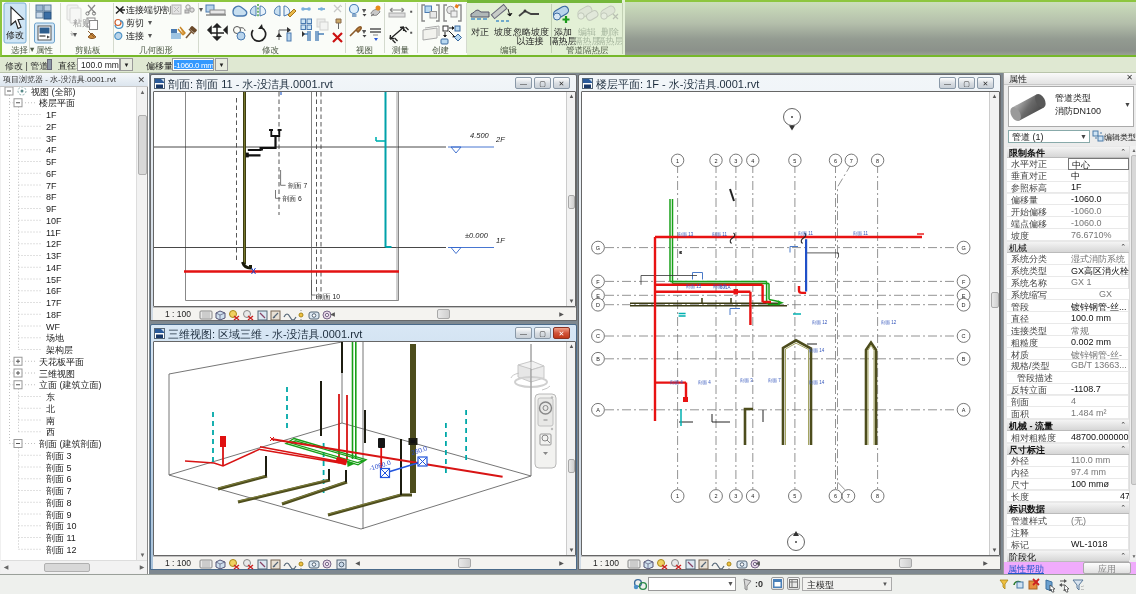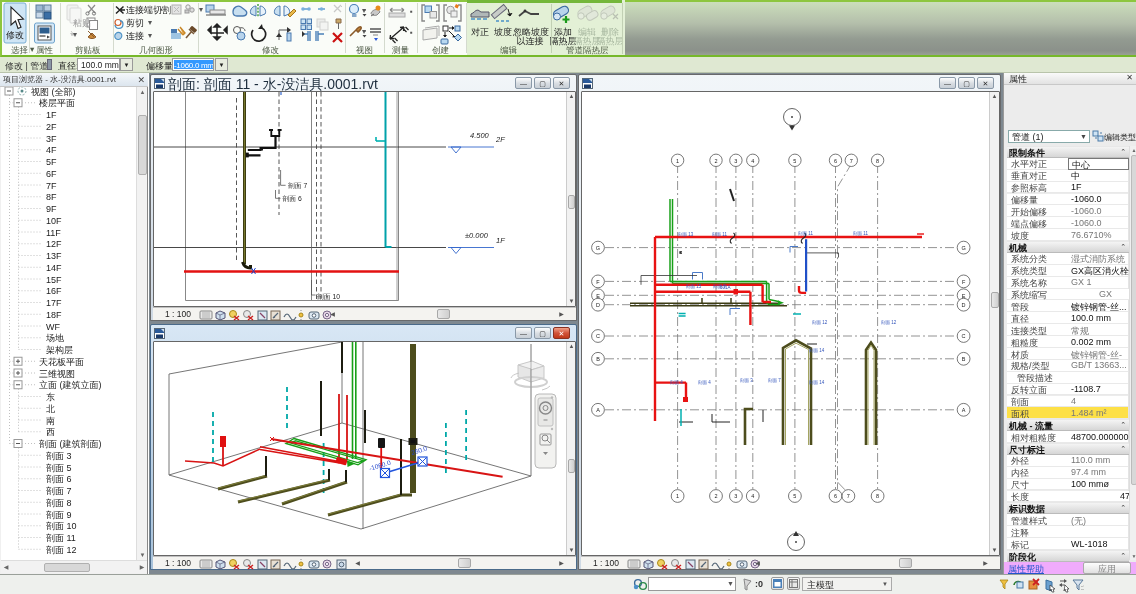--- a/index.html
+++ b/index.html
@@ -13,21 +13,21 @@
 #pbrowser{left:0;top:73px;width:148px;height:501px;background:#f0f0f0;border-right:1px solid #888}
 #pbtitle{left:0;top:0;width:148px;height:14px;background:linear-gradient(#f5f8fb,#dce5ee);border-bottom:1px solid #c8c8c8;font-size:8px;color:#333;line-height:14px;padding-left:3px}
 #pbtree{left:1px;top:14px;width:135px;height:473px;background:#fff;overflow:hidden}
 #pbvsb{left:136px;top:14px;width:11px;height:473px;background:#f2f2f2;border-left:1px solid #ddd}
 #pbhsb{left:1px;top:487px;width:146px;height:13px;background:#f2f2f2;border-top:1px solid #ddd}
 
 #mdi{left:149px;top:73px;width:854px;height:501px;background:#7e8890}
 .win{position:absolute;border:1px solid #68696b;border-radius:2px 2px 0 0}
 .win.inact{background:linear-gradient(#f2f6f9,#d8e1ea 60%,#cfd9e4)}
 .win.act{background:linear-gradient(#d8e7f5,#b8cfe4 60%,#a8c2da);border-color:#4a6a8a}
-.wtitle{position:absolute;left:6px;top:2px;right:60px;height:14px;font-size:14px;color:#1c2c3c;line-height:14px;white-space:nowrap;overflow:hidden}
+.wtitle{position:absolute;left:6px;top:2px;right:60px;height:14px;font-size:11px;color:#1c2c3c;line-height:14px;white-space:nowrap;overflow:hidden}
 .wbtn{position:absolute;top:2px;width:17px;height:12px;border:1px solid #8a99a8;border-radius:2px;background:linear-gradient(#fdfdfd,#d8dde2 55%,#c8cfd6);font-size:7px;text-align:center;line-height:11px;color:#333}
 .wbtn.close{background:linear-gradient(#f0a088,#d2543a 50%,#c03818);border-color:#8a3020;color:#fff}
 .wcanvas{position:absolute;background:#fff;border:1px solid #666;border-radius:1px}
 .vctrl{position:absolute;background:#f4f3f0;border-top:1px solid #c0c0c0;font-size:8.5px;color:#222}
 .vsb{position:absolute;background:#f2f2f2;border-left:1px solid #ccc}
 .sbthumb{position:absolute;background:linear-gradient(90deg,#e8e8e8,#cfcfcf);border:1px solid #a8a8a8;border-radius:2px}
 .sarr{position:absolute;font-size:6px;color:#555;text-align:center;width:9px;line-height:9px}
 .dicon{position:absolute;width:11px;height:11px}
 
 #props{left:1003px;top:73px;width:133px;height:501px;background:#ececec;border-left:1px solid #999;font-size:9px}
@@ -496,20 +496,21 @@
   </div>
  </div>
 
  <div class="win act" style="left:1px;top:251px;width:427px;height:246px">
   <svg class="dicon" style="left:3px;top:3px" viewBox="0 0 11 11">
         <rect x="0.5" y="0.5" width="10" height="10" fill="#fff" stroke="#567"></rect>
         <path d="M1 1 h9 v4 h-9 z" fill="#2a5a9a"></path>
         <path d="M7 1 l3 3 v-3 z" fill="#cfe0f0"></path>
         <rect x="2" y="6.5" width="7" height="3.5" fill="#1a3a6a"></rect>
       </svg>
+  <div class="wtitle" style="left:17px">三维视图: 区域三维 - 水-没洁具.0001.rvt</div>
   <div class="wbtn" style="right:44px">—</div>
       <div class="wbtn" style="right:25px">▢</div>
       <div class="wbtn close" style="right:6px">✕</div>
   <div class="wcanvas" style="left:2px;top:16px;width:423px;height:215px">
    <svg width="421" height="213" viewBox="0 0 421 213" id="cv-3d">
 <g fill="none">
 
  <g stroke="#666" stroke-width="0.9">
   <path d="M15 133 L188 81 M188 81 L377 134 M15 133 L207 187 M207 187 L377 134"></path>
   <path d="M15 32 V133 M377 2 V134 M209 85 V187"></path>
@@ -648,20 +649,21 @@
   </div>
  </div>
 
  <div class="win inact" style="left:429px;top:1px;width:423px;height:496px">
   <svg class="dicon" style="left:3px;top:3px" viewBox="0 0 11 11">
         <rect x="0.5" y="0.5" width="10" height="10" fill="#fff" stroke="#567"></rect>
         <path d="M1 1 h9 v4 h-9 z" fill="#2a5a9a"></path>
         <path d="M7 1 l3 3 v-3 z" fill="#cfe0f0"></path>
         <rect x="2" y="6.5" width="7" height="3.5" fill="#1a3a6a"></rect>
       </svg>
+  <div class="wtitle" style="left:17px">楼层平面: 1F - 水-没洁具.0001.rvt</div>
   <div class="wbtn" style="right:44px">—</div>
       <div class="wbtn" style="right:25px">▢</div>
       <div class="wbtn" style="right:6px">✕</div>
   <div class="wcanvas" style="left:2px;top:16px;width:419px;height:465px">
    <svg width="407" height="463" viewBox="0 0 407 463" id="cv-plan">
           <g fill="none">
             <g stroke="#777" stroke-width="0.8" stroke-dasharray="9 3 2 3">
               <path d="M95.6 72 V397"></path>
               <path d="M134 72 V397"></path>
               <path d="M153.9 72 V397"></path>
@@ -863,20 +865,39 @@
    <div class="sbthumb" style="left:318px;top:1px;width:13px;height:10px"></div>
    <span class="sarr" style="right:10px;top:2px">▶</span>
   </div>
  </div>
 </div>
 <div class="abs" id="props">
     <div style="position:absolute;left:0;top:0;width:133px;height:12px;background:linear-gradient(#fafafa,#e2e2e2);border-bottom:1px solid #c8c8c8">
       <span style="position:absolute;left:5px;top:0px;color:#222">属性</span>
       <span style="position:absolute;right:4px;top:0;font-size:8px;color:#333">✕</span>
     </div>
+    <div style="position:absolute;left:4px;top:13px;width:126px;height:41px;background:#fff;border:1px solid #aaa">
+<svg style="position:absolute;left:1px;top:2px" width="40" height="36" viewBox="0 0 40 36">
+ <defs>
+          <linearGradient id="cyl" x1="0" y1="0" x2="1" y2="1">
+            <stop offset="0" stop-color="#b8b8b8"></stop>
+            <stop offset="0.5" stop-color="#6a6a6a"></stop>
+            <stop offset="1" stop-color="#484848"></stop>
+          </linearGradient>
+        </defs>
+ <g transform="rotate(-28 20 18)">
+          <rect x="4" y="10" width="28" height="15" rx="1" fill="url(#cyl)"></rect>
+          <ellipse cx="32" cy="17.5" rx="4.5" ry="7.5" fill="#585858"></ellipse>
+          <ellipse cx="4" cy="17.5" rx="4.5" ry="7.5" fill="#9a9a9a"></ellipse>
+        </g>
+</svg>
+<span style="position:absolute;left:46px;top:5px;color:#222">管道类型</span>
+<span style="position:absolute;left:46px;top:18px;color:#222">消防DN100</span>
+<span style="position:absolute;right:2px;top:14px;font-size:7px;color:#444">▼</span>
+</div>
     <div style="position:absolute;left:4px;top:57px;width:82px;height:13px;background:#fff;border:1px solid #8aa;">
       <span style="position:absolute;left:3px;top:0px">管道 (1)</span>
       <span style="position:absolute;right:2px;top:2px;font-size:7px;color:#444">▼</span>
     </div>
 <div style="position:absolute;left:88px;top:57px;width:46px;height:14px;font-size:8.5px">
 <svg width="13" height="13" viewBox="0 0 13 13" style="position:absolute;left:0;top:0">
         <rect x="1" y="1" width="5" height="5" fill="#cfe3f4" stroke="#4a7aa8"></rect>
         <rect x="6" y="6" width="5" height="5" fill="#cfe3f4" stroke="#4a7aa8"></rect>
         <path d="M3 8 h2 M8 3 h2" stroke="#4a7aa8"></path>
       </svg>
@@ -922,21 +943,21 @@
         <span style="position:absolute;left:3px;top:0.5px;color:#777;white-space:nowrap">-1060.0</span>
       </span>
     </div>
     <div style="position:absolute;left:3px;top:156.2px;width:122px;height:11.9px;background:#fff;border-bottom:1px solid #e9e9e9">
       <span style="position:absolute;left:4px;top:0.5px;color:#444;white-space:nowrap">坡度</span>
       <span style="position:absolute;left:61px;top:0;width:61px;height:12px;border-right:1px solid #e4e4e4;">
         <span style="position:absolute;left:3px;top:0.5px;color:#777;white-space:nowrap">76.6710%</span>
       </span>
     </div>
     <div style="position:absolute;left:3px;top:168.0px;width:122px;height:11.9px;background:linear-gradient(#f4f4f4,#d6d6d6);border-bottom:1px solid #bbb;border-top:1px solid #e8e8e8">
-      <span style="position:absolute;left:2px;top:0;font-weight:bold;color:#111">机械</span>
+      <span style="position:absolute;left:2px;top:0;font-weight:normal;color:#111">机械</span>
       <span style="position:absolute;right:3px;top:1px;font-size:7px;color:#333">⌃</span>
     </div>
     <div style="position:absolute;left:3px;top:179.9px;width:122px;height:11.9px;background:#fff;border-bottom:1px solid #e9e9e9">
       <span style="position:absolute;left:4px;top:0.5px;color:#444;white-space:nowrap">系统分类</span>
       <span style="position:absolute;left:61px;top:0;width:61px;height:12px;border-right:1px solid #e4e4e4;">
         <span style="position:absolute;left:3px;top:0.5px;color:#777;white-space:nowrap">湿式消防系统</span>
       </span>
     </div>
     <div style="position:absolute;left:3px;top:191.8px;width:122px;height:11.9px;background:#fff;border-bottom:1px solid #e9e9e9">
       <span style="position:absolute;left:4px;top:0.5px;color:#444;white-space:nowrap">系统类型</span>
@@ -1003,21 +1024,21 @@
       <span style="position:absolute;left:61px;top:0;width:61px;height:12px;border-right:1px solid #e4e4e4;">
         <span style="position:absolute;left:3px;top:0.5px;color:#111;white-space:nowrap">-1108.7</span>
       </span>
     </div>
     <div style="position:absolute;left:3px;top:322.5px;width:122px;height:11.9px;background:#fff;border-bottom:1px solid #e9e9e9">
       <span style="position:absolute;left:4px;top:0.5px;color:#444;white-space:nowrap">剖面</span>
       <span style="position:absolute;left:61px;top:0;width:61px;height:12px;border-right:1px solid #e4e4e4;">
         <span style="position:absolute;left:3px;top:0.5px;color:#777;white-space:nowrap">4</span>
       </span>
     </div>
-    <div style="position:absolute;left:3px;top:334.4px;width:122px;height:11.9px;background:#fde047;border-bottom:1px solid #e9e9e9">
+    <div style="position:absolute;left:3px;top:334.4px;width:122px;height:11.9px;background:#ffffff;border-bottom:1px solid #e9e9e9">
       <span style="position:absolute;left:4px;top:0.5px;color:#444;white-space:nowrap">面积</span>
       <span style="position:absolute;left:61px;top:0;width:61px;height:12px;border-right:1px solid #e4e4e4;">
         <span style="position:absolute;left:3px;top:0.5px;color:#777;white-space:nowrap">1.484 m²</span>
       </span>
     </div>
     <div style="position:absolute;left:3px;top:346.2px;width:122px;height:11.9px;background:linear-gradient(#f4f4f4,#d6d6d6);border-bottom:1px solid #bbb;border-top:1px solid #e8e8e8">
       <span style="position:absolute;left:2px;top:0;font-weight:bold;color:#111">机械 - 流量</span>
       <span style="position:absolute;right:3px;top:1px;font-size:7px;color:#333">⌃</span>
     </div>
     <div style="position:absolute;left:3px;top:358.1px;width:122px;height:11.9px;background:#fff;border-bottom:1px solid #e9e9e9">
@@ -1070,21 +1091,21 @@
         <span style="position:absolute;left:3px;top:0.5px;color:#111;white-space:nowrap"></span>
       </span>
     </div>
     <div style="position:absolute;left:3px;top:465.0px;width:122px;height:11.9px;background:#fff;border-bottom:1px solid #e9e9e9">
       <span style="position:absolute;left:4px;top:0.5px;color:#444;white-space:nowrap">标记</span>
       <span style="position:absolute;left:61px;top:0;width:61px;height:12px;border-right:1px solid #e4e4e4;">
         <span style="position:absolute;left:3px;top:0.5px;color:#111;white-space:nowrap">WL-1018</span>
       </span>
     </div>
     <div style="position:absolute;left:3px;top:476.9px;width:122px;height:11.9px;background:linear-gradient(#f4f4f4,#d6d6d6);border-bottom:1px solid #bbb;border-top:1px solid #e8e8e8">
-      <span style="position:absolute;left:2px;top:0;font-weight:bold;color:#111">阶段化</span>
+      <span style="position:absolute;left:2px;top:0;font-weight:normal;color:#111">阶段化</span>
       <span style="position:absolute;right:3px;top:1px;font-size:7px;color:#333">⌃</span>
     </div>
     <div style="position:absolute;left:0;top:488.5px;width:133px;height:13px;background:#f0abfc">
       <a style="position:absolute;left:4px;top:1px;color:#2255cc;text-decoration:underline">属性帮助</a>
       <span style="position:absolute;right:6px;top:0px;width:48px;height:12px;background:linear-gradient(#fdfdfd,#e0e0e0);border:1px solid #aaa;border-radius:2px;text-align:center;color:#888;line-height:12px">应用</span>
     </div>
     <div style="position:absolute;left:125px;top:73px;width:8px;height:414px;background:#f0f0f0;border-left:1px solid #ddd">
       <div style="position:absolute;left:0px;top:0;width:8px;height:8px;font-size:5px;color:#666;text-align:center;line-height:8px">▲</div>
       <div style="position:absolute;left:1px;top:9px;width:6px;height:330px;background:#d8d8d8;border:1px solid #bbb;border-radius:2px"></div>
       <div style="position:absolute;left:0px;bottom:0;width:8px;height:8px;font-size:5px;color:#666;text-align:center;line-height:8px">▼</div>

